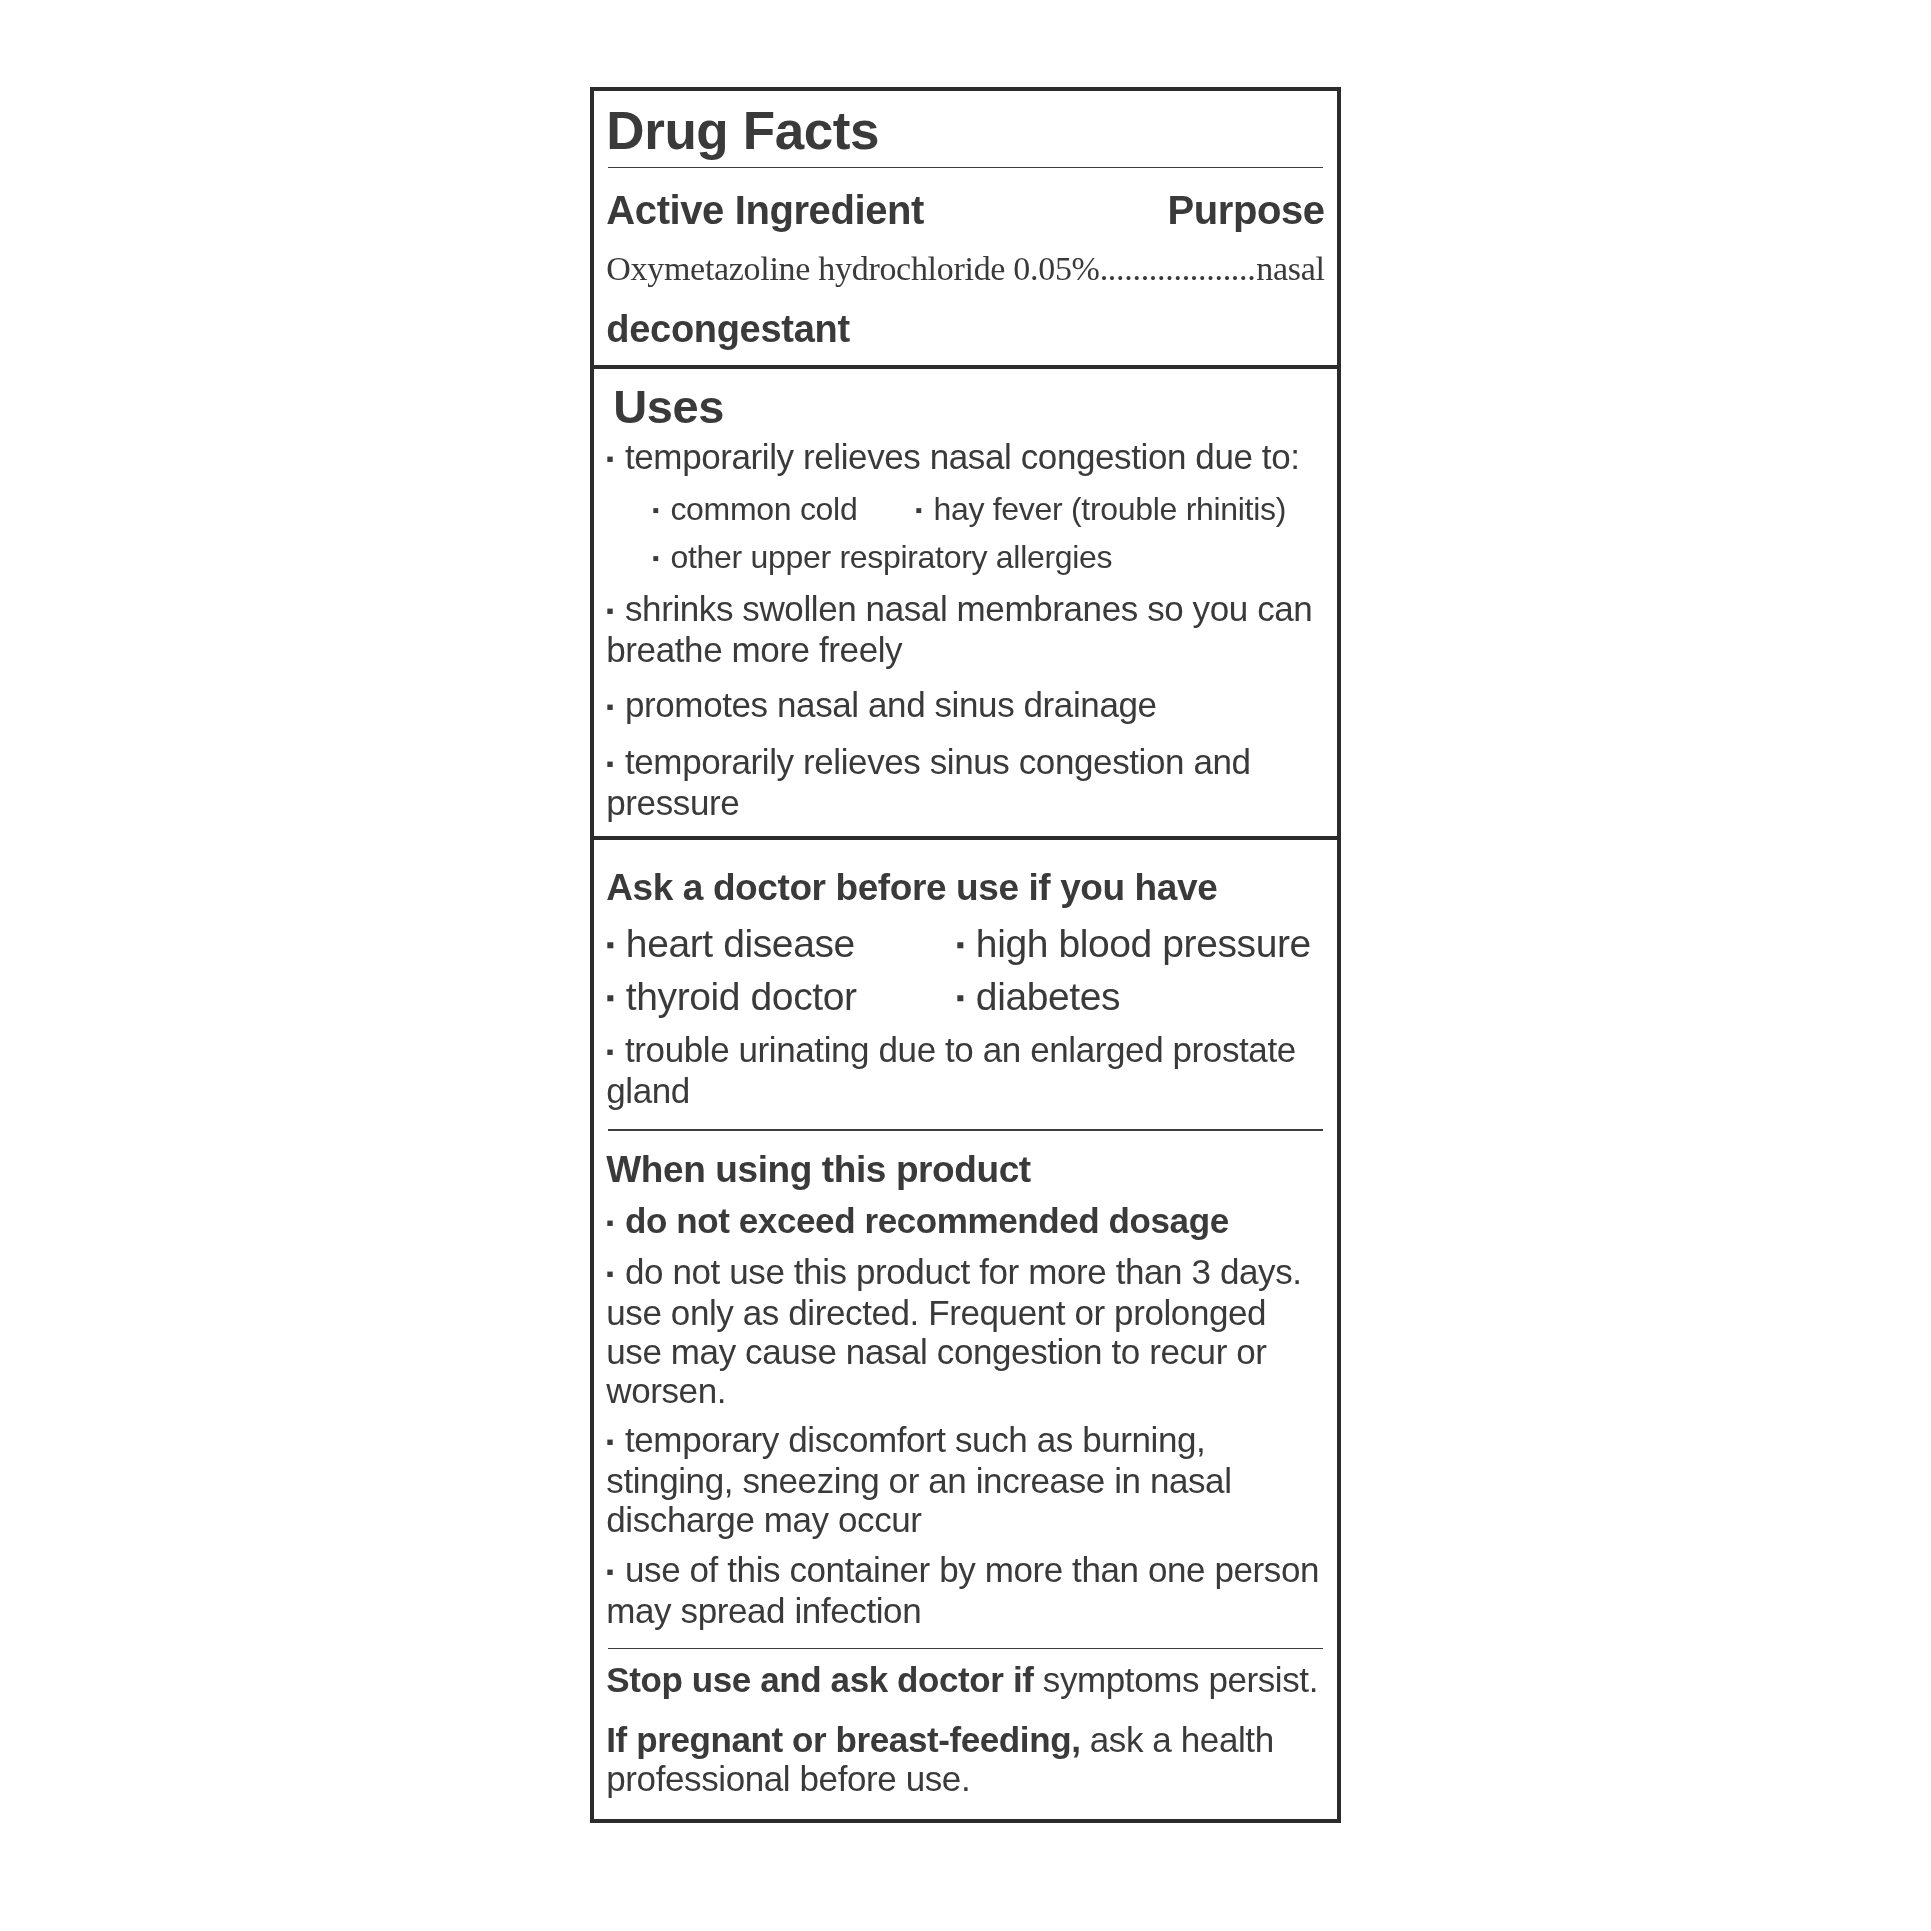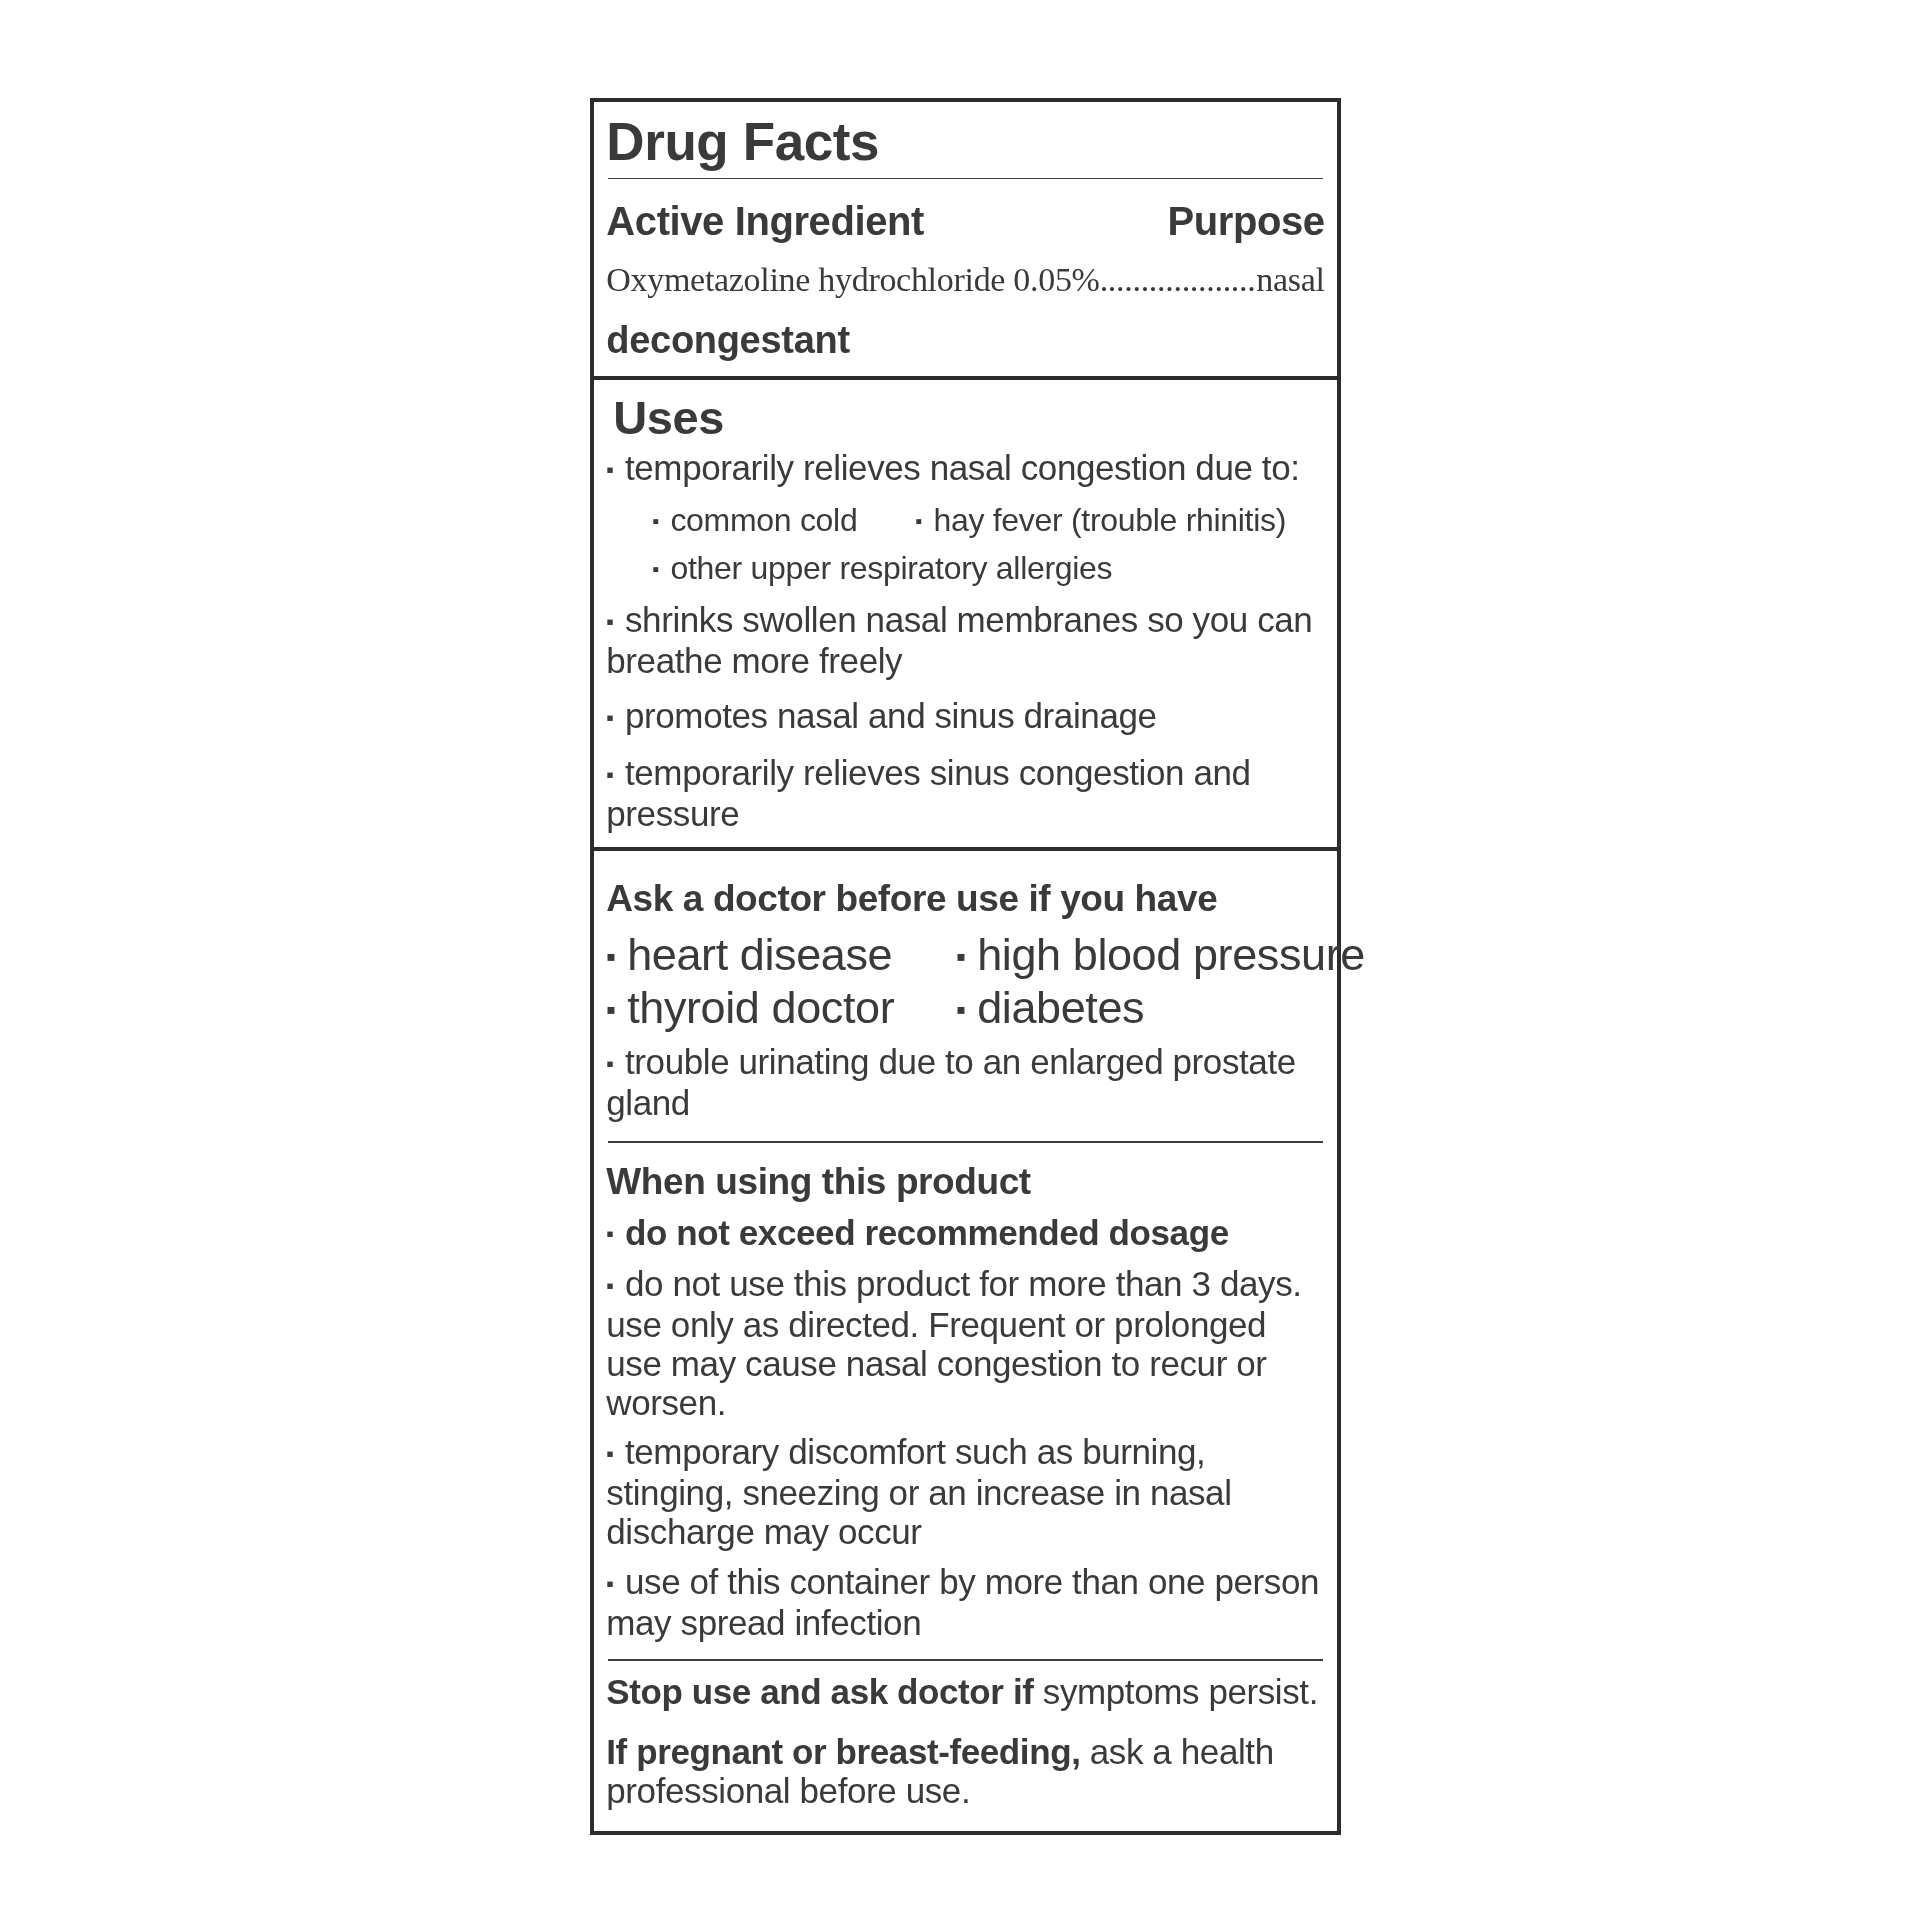--- a/index.html
+++ b/index.html
@@ -2,21 +2,21 @@
 <html style="font-size:14px"><head>
 <meta charset="utf-8">
 <style>
   html, body { margin:0; padding:0; background:#ffffff; }
   .page {
     position:relative; width:1931px; height:1931px; background:#ffffff;
     font-family:"Liberation Sans", sans-serif; color:#3a3a3a;
     overflow:hidden;
   }
   .label-box {
-    position:absolute; left:590px; top:98px; width:751px;
+    position:absolute; left:590px; top:87px; width:751px;
     background:#ffffff; border:4.4px solid #2c2c2c; box-sizing:border-box;
   }
   .section { padding:14px 12.3px 16px 12.3px; }
   .sec-uses { padding:14px 12.3px 14px 12.3px; border-top:4.4px solid #2c2c2c; }
   .sec-warnings { padding:16px 12.3px 21px 12.3px; border-top:4.4px solid #2c2c2c; }
 
   .df-title { font-size:53px; line-height:51px; font-weight:bold; letter-spacing:-0.4px; }
   .thin-rule { height:1.8px; background:#3d3d3d; margin:10.5px 1.8px 0 1.8px; }
   .ai-row { display:flex; justify-content:space-between; align-items:baseline; margin-top:19.3px; }
   .ai-head { font-size:40px; font-weight:bold; letter-spacing:-0.4px; }
@@ -34,21 +34,21 @@
   .mt22 { margin-top:19.3px; } .mt24 { margin-top:21px; }
   .subhead { font-size:37px; line-height:40px; font-weight:bold; letter-spacing:-0.4px; }
 
   .blt { display:inline-block; margin-right:11.4px; font-size:0.62em; vertical-align:0.14em; }
   .blt::before { content:"▪"; }
 
   .sub-row { display:flex; margin-left:46px; font-size:32px; line-height:35px; letter-spacing:-0.3px; }
   .sub-col1 { width:263px; flex:0 0 auto; white-space:nowrap; }
   .sub-col2 { flex:1 1 auto; white-space:nowrap; }
 
-  .two-col { display:flex; font-size:45px; line-height:39px; letter-spacing:-0.4px; }
+  .two-col { display:flex; font-size:39px; line-height:39px; letter-spacing:-0.4px;justify-content:flex-end; }
   .w-col1 { width:350px; flex:0 0 auto; white-space:nowrap; }
   .w-col2 { flex:1 1 auto; white-space:nowrap; }
 
   .mixed-bold { font-weight:bold; }
 </style>
 </head>
 <body>
 
 <div class="page">
   <div class="label-box">

